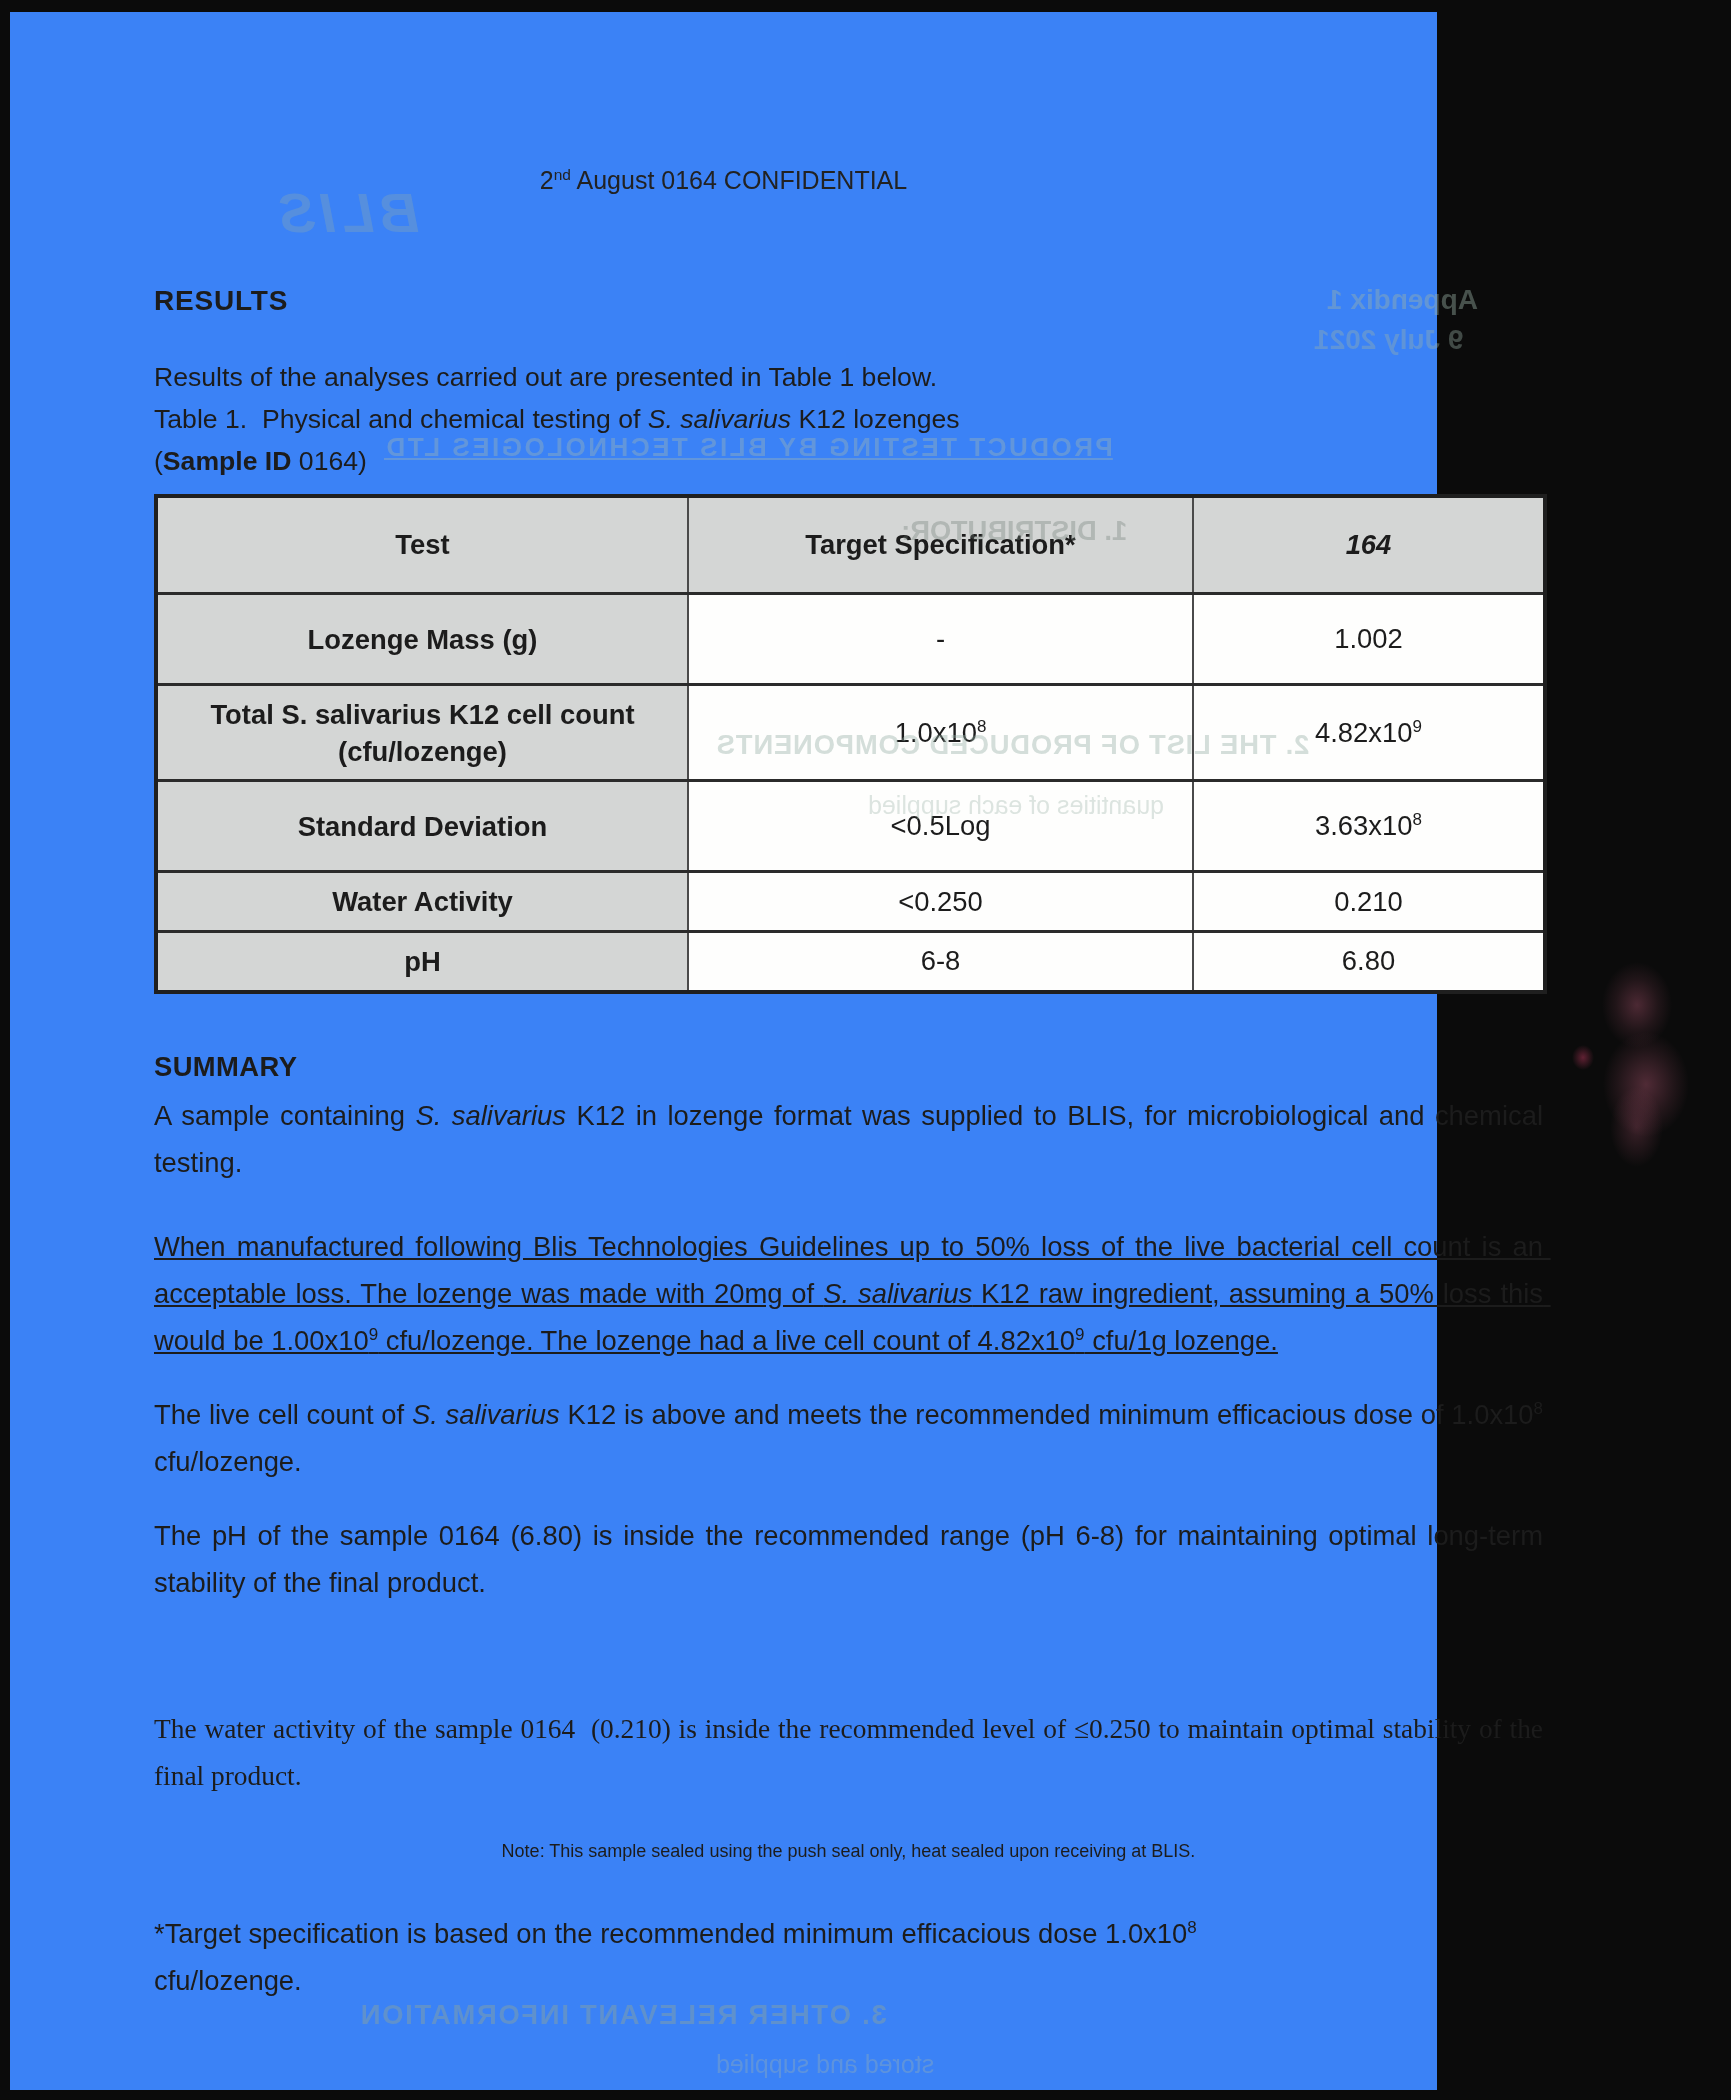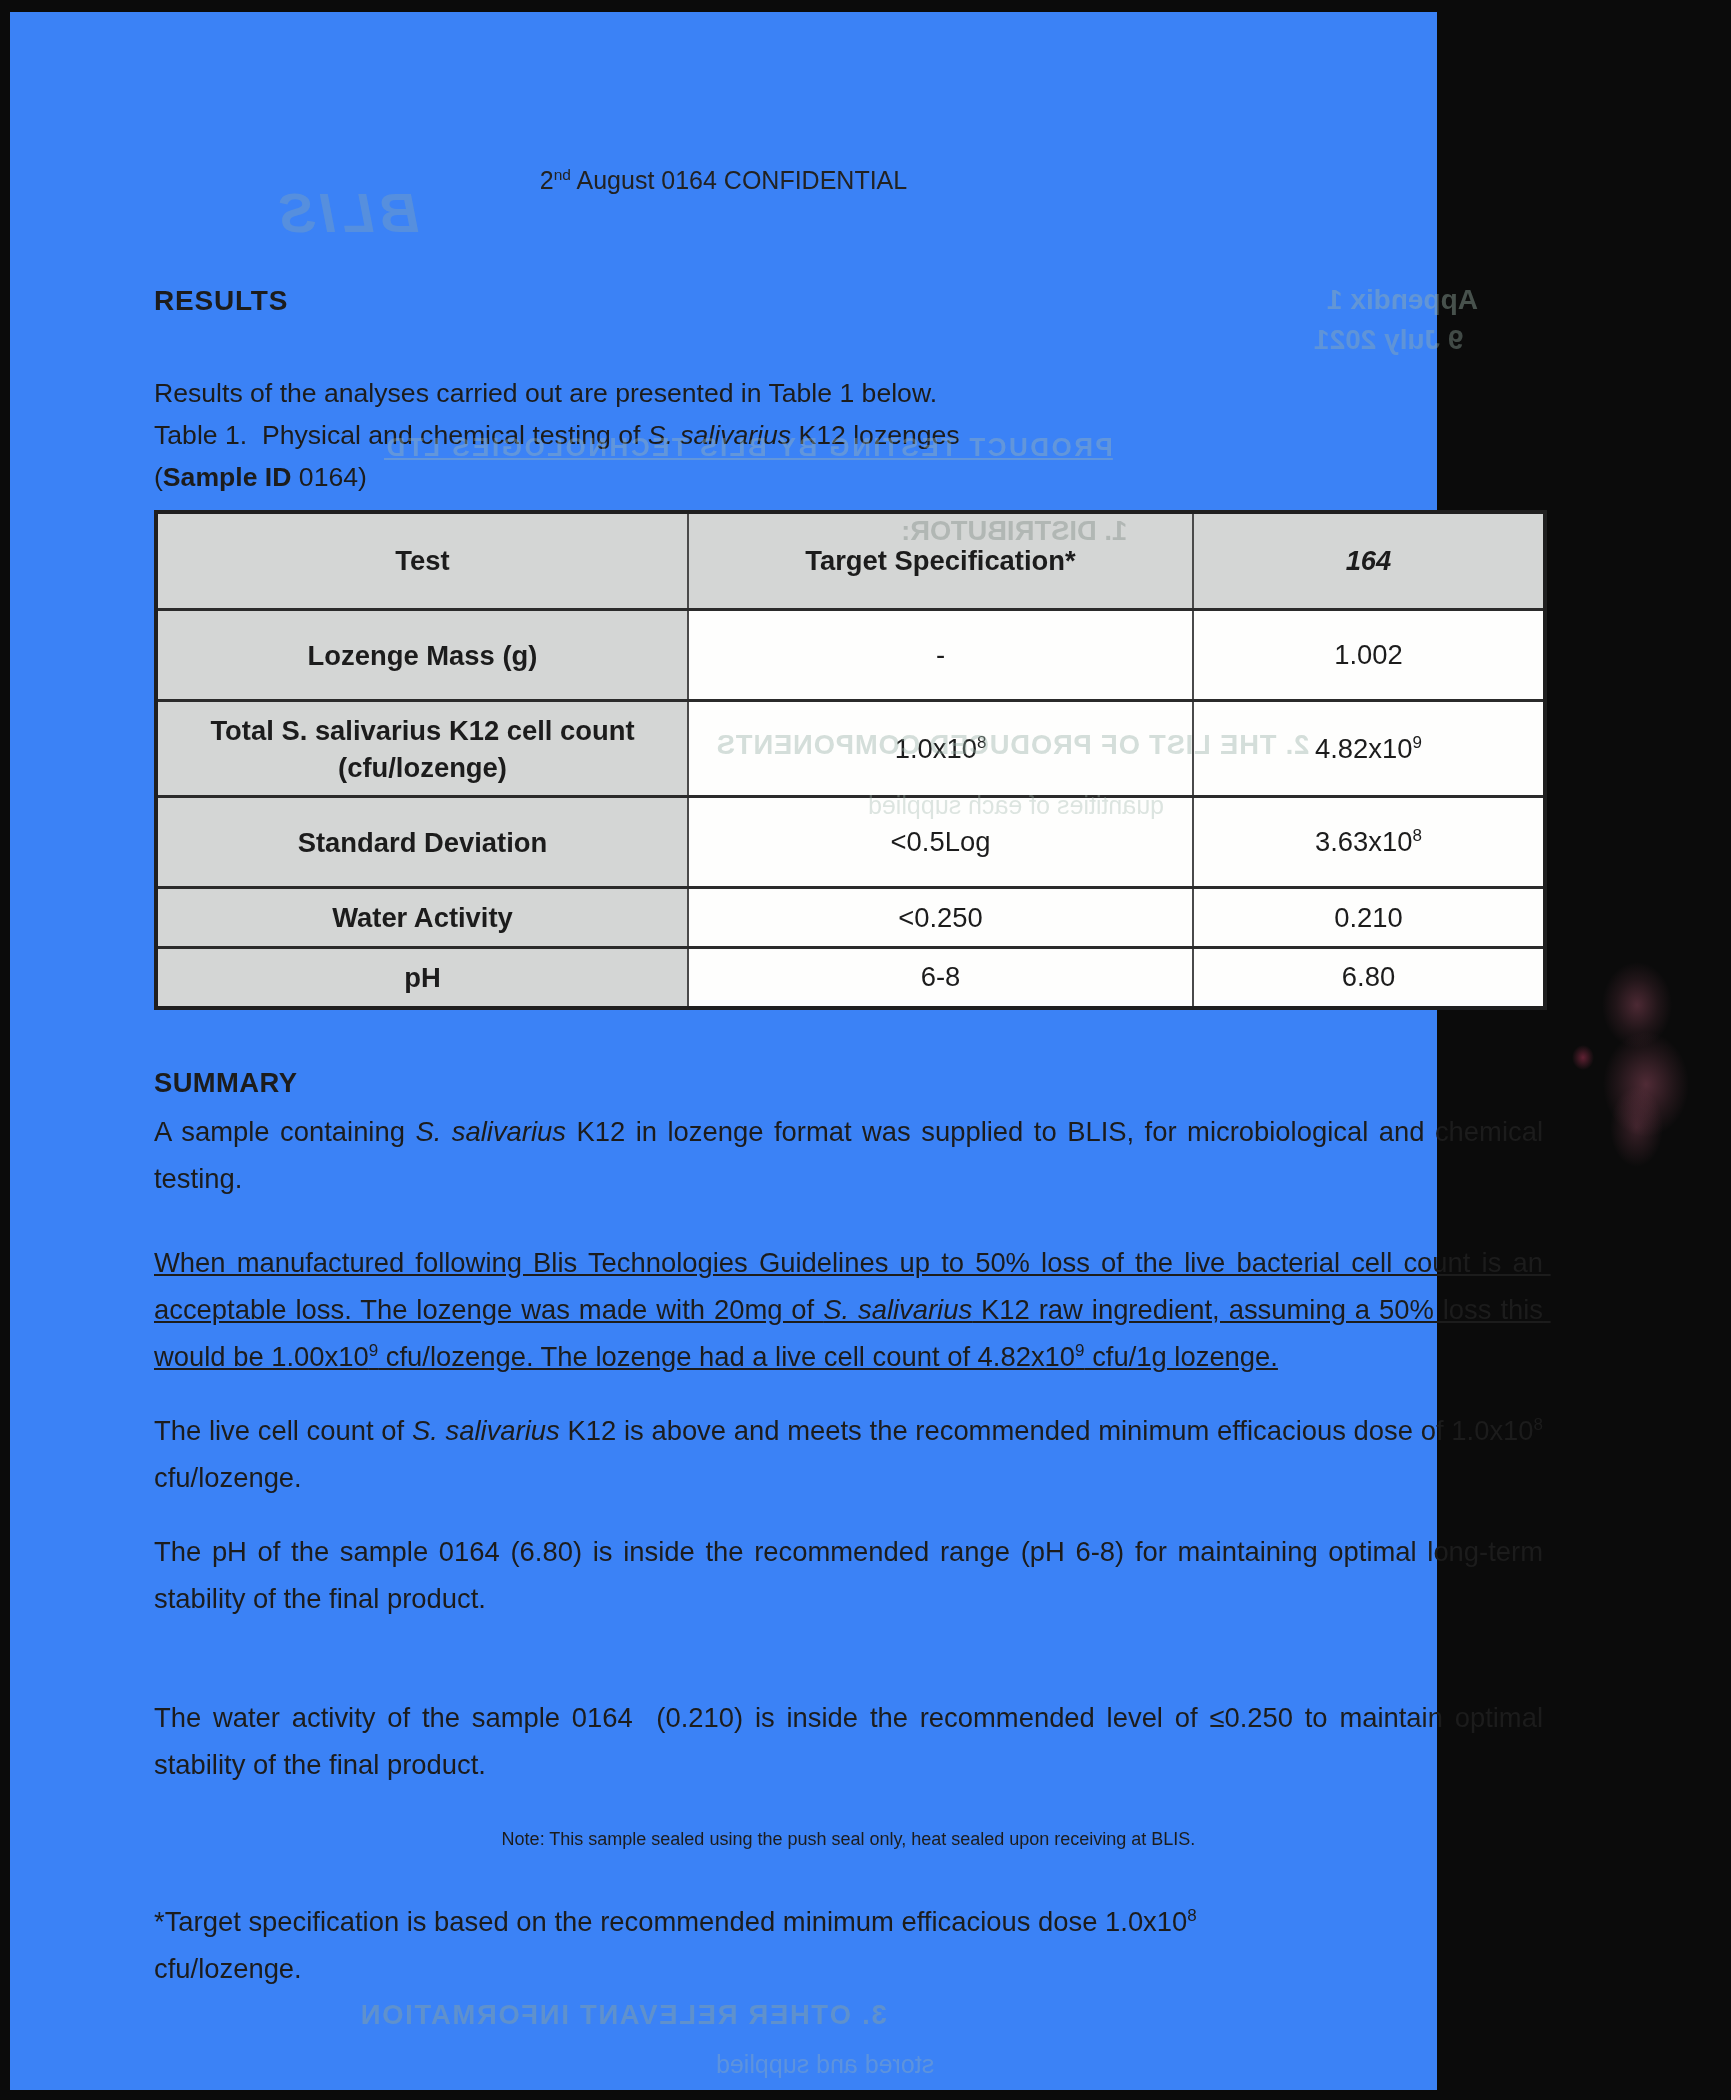--- a/index.html
+++ b/index.html
@@ -29,21 +29,21 @@
     width:1389px;
   }
   .h-results{
     margin:86px 0 0 0;
     font-size:28px;
     line-height:37px;
     font-weight:bold;
     letter-spacing:0.8px;
   }
   .intro{
-    margin-top:53px;
+    margin-top:37px;
     font-size:26.6px;
     line-height:42px;
   }
   .rich{white-space:pre-wrap;}
   .seg-i{font-style:italic;}
   .seg-b{font-weight:bold;}
   sup{font-size:0.62em;vertical-align:super;line-height:0;}
 
   table.results{
     margin-top:11.6px;
@@ -86,21 +86,21 @@
   }
   .para{
     font-size:27.4px;
     line-height:47px;
     text-align:justify;
   }
   .p1{margin-top:5px;}
   .p2{margin-top:37px;text-decoration:underline;}
   .p3{}
   .p4{margin-top:26.6px;}
-  .p5{margin-top:72px;}
+  .p5{margin-top:100px;font-family:Liberation Serif, serif;}
   .note{font-size:18px;line-height:47px;text-align:center;}
   .footnote{margin-top:35px;font-size:27.4px;line-height:47px;text-align:left;}
 
   
   .overlay{position:absolute;left:0;top:0;width:1731px;height:2100px;pointer-events:none;}
   .bt{
     position:absolute;
     transform:scaleX(-1);
     white-space:nowrap;
     font-weight:bold;

